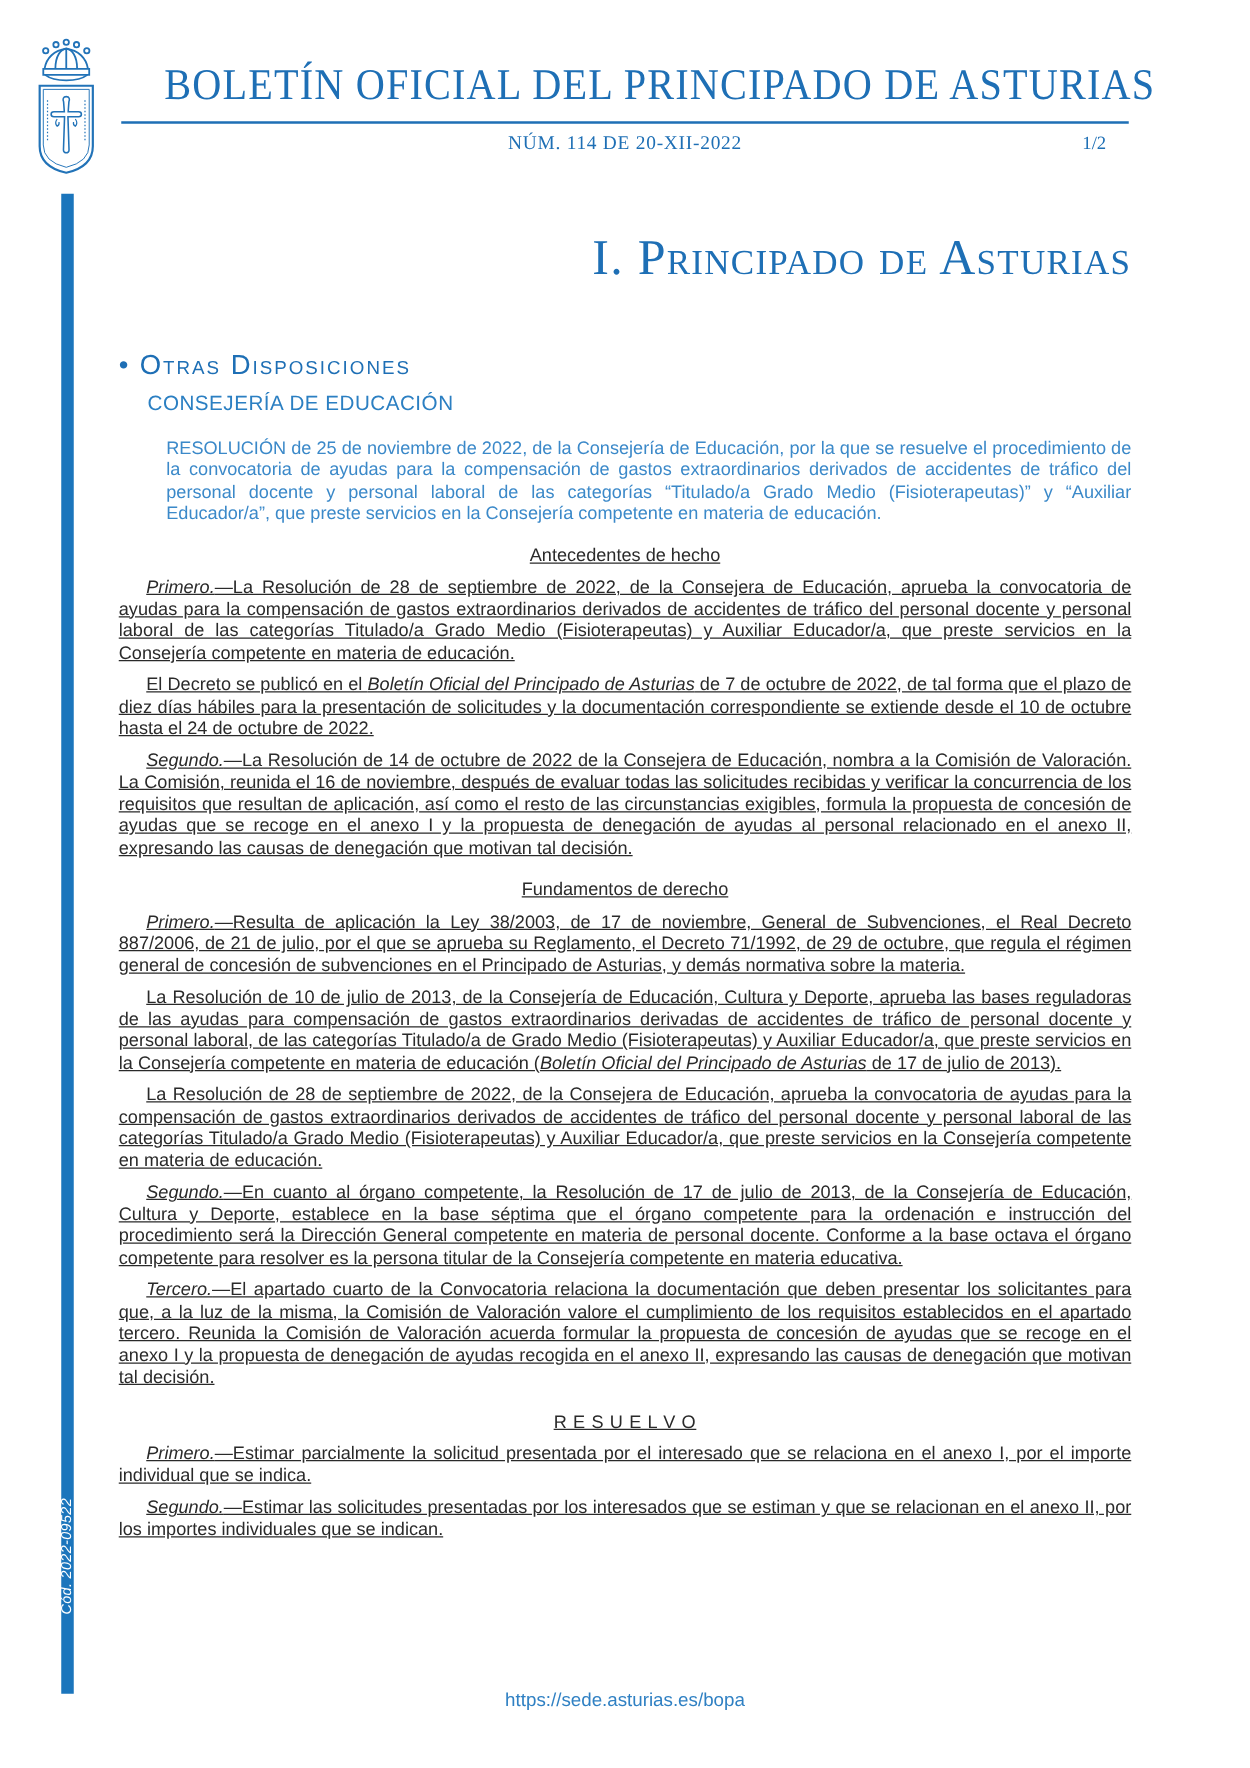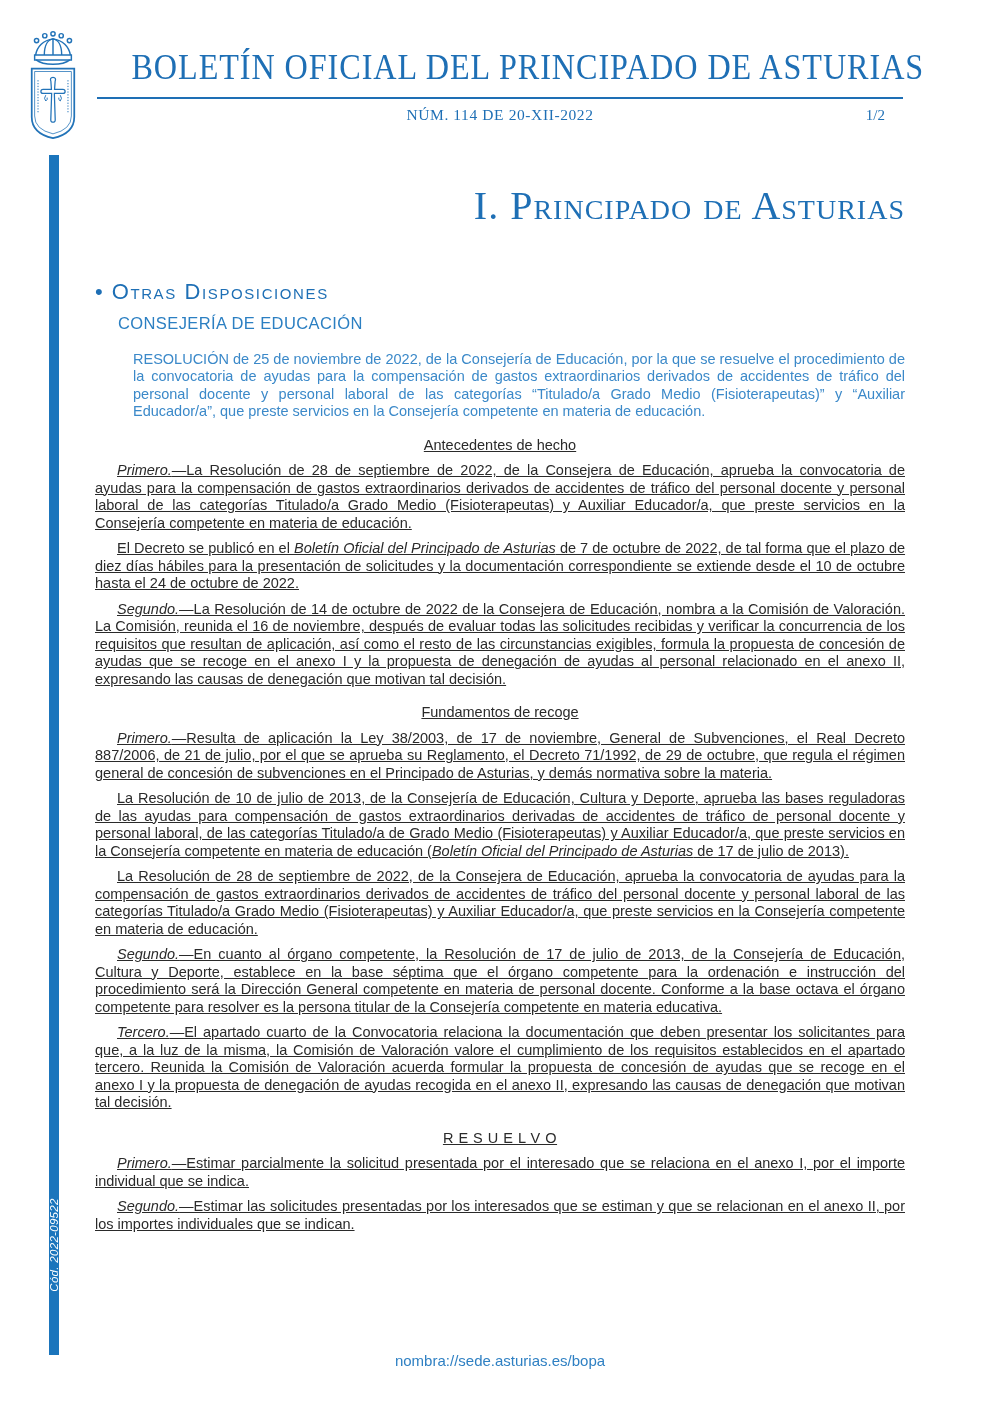--- a/index.html
+++ b/index.html
@@ -153,30 +153,30 @@
     <div class="department-label">CONSEJERÍA DE EDUCACIÓN</div>
 
     <p class="summary">RESOLUCIÓN de 25 de noviembre de 2022, de la Consejería de Educación, por la que se resuelve el procedimiento de la convocatoria de ayudas para la compensación de gastos extraordinarios derivados de accidentes de tráfico del personal docente y personal laboral de las categorías “Titulado/a Grado Medio (Fisioterapeutas)” y “Auxiliar Educador/a”, que preste servicios en la Consejería competente en materia de educación.</p>
 
     <div class="doc">
       <h2 class="center-heading">Antecedentes de hecho</h2>
       <p><span style="font-style: italic;">Primero.</span><span>—La Resolución de 28 de septiembre de 2022, de la Consejera de Educación, aprueba la convocatoria de ayudas para la compensación de gastos extraordinarios derivados de accidentes de tráfico del personal docente y personal laboral de las categorías Titulado/a Grado Medio (Fisioterapeutas) y Auxiliar Educador/a, que preste servicios en la Consejería competente en materia de educación.</span></p>
       <p><span>El Decreto se publicó en el </span><span style="font-style: italic;">Boletín Oficial del Principado de Asturias</span><span> de 7 de octubre de 2022, de tal forma que el plazo de diez días hábiles para la presentación de solicitudes y la documentación correspondiente se extiende desde el 10 de octubre hasta el 24 de octubre de 2022.</span></p>
       <p><span style="font-style: italic;">Segundo.</span><span>—La Resolución de 14 de octubre de 2022 de la Consejera de Educación, nombra a la Comisión de Valoración. La Comisión, reunida el 16 de noviembre, después de evaluar todas las solicitudes recibidas y verificar la concurrencia de los requisitos que resultan de aplicación, así como el resto de las circunstancias exigibles, formula la propuesta de concesión de ayudas que se recoge en el anexo I y la propuesta de denegación de ayudas al personal relacionado en el anexo II, expresando las causas de denegación que motivan tal decisión.</span></p>
 
-      <h2 class="center-heading">Fundamentos de recoge</h2>
+      <h2 class="center-heading">Fundamentos de derecho</h2>
       <p><span style="font-style: italic;">Primero.</span><span>—Resulta de aplicación la Ley 38/2003, de 17 de noviembre, General de Subvenciones, el Real Decreto 887/2006, de 21 de julio, por el que se aprueba su Reglamento, el Decreto 71/1992, de 29 de octubre, que regula el régimen general de concesión de subvenciones en el Principado de Asturias, y demás normativa sobre la materia.</span></p>
       <p><span>La Resolución de 10 de julio de 2013, de la Consejería de Educación, Cultura y Deporte, aprueba las bases reguladoras de las ayudas para compensación de gastos extraordinarios derivadas de accidentes de tráfico de personal docente y personal laboral, de las categorías Titulado/a de Grado Medio (Fisioterapeutas) y Auxiliar Educador/a, que preste servicios en la Consejería competente en materia de educación (</span><span style="font-style: italic;">Boletín Oficial del Principado de Asturias</span><span> de 17 de julio de 2013).</span></p>
       <p><span>La Resolución de 28 de septiembre de 2022, de la Consejera de Educación, aprueba la convocatoria de ayudas para la compensación de gastos extraordinarios derivados de accidentes de tráfico del personal docente y personal laboral de las categorías Titulado/a Grado Medio (Fisioterapeutas) y Auxiliar Educador/a, que preste servicios en la Consejería competente en materia de educación.</span></p>
       <p><span style="font-style: italic;">Segundo.</span><span>—En cuanto al órgano competente, la Resolución de 17 de julio de 2013, de la Consejería de Educación, Cultura y Deporte, establece en la base séptima que el órgano competente para la ordenación e instrucción del procedimiento será la Dirección General competente en materia de personal docente. Conforme a la base octava el órgano competente para resolver es la persona titular de la Consejería competente en materia educativa.</span></p>
       <p><span style="font-style: italic;">Tercero.</span><span>—El apartado cuarto de la Convocatoria relaciona la documentación que deben presentar los solicitantes para que, a la luz de la misma, la Comisión de Valoración valore el cumplimiento de los requisitos establecidos en el apartado tercero. Reunida la Comisión de Valoración acuerda formular la propuesta de concesión de ayudas que se recoge en el anexo I y la propuesta de denegación de ayudas recogida en el anexo II, expresando las causas de denegación que motivan tal decisión.</span></p>
 
       <h2 class="center-heading resuelvo">R E S U E L V O</h2>
       <p><span style="font-style: italic;">Primero.</span><span>—Estimar parcialmente la solicitud presentada por el interesado que se relaciona en el anexo I, por el importe individual que se indica.</span></p>
       <p><span style="font-style: italic;">Segundo.</span><span>—Estimar las solicitudes presentadas por los interesados que se estiman y que se relacionan en el anexo II, por los importes individuales que se indican.</span></p>
     </div>
   </main>
 
   <footer class="footer">
-    <a href="#">nombra://sede.asturias.es/bopa</a>
+    <a href="#">https://sede.asturias.es/bopa</a>
   </footer>
 
 </div>
 
 </body></html>

